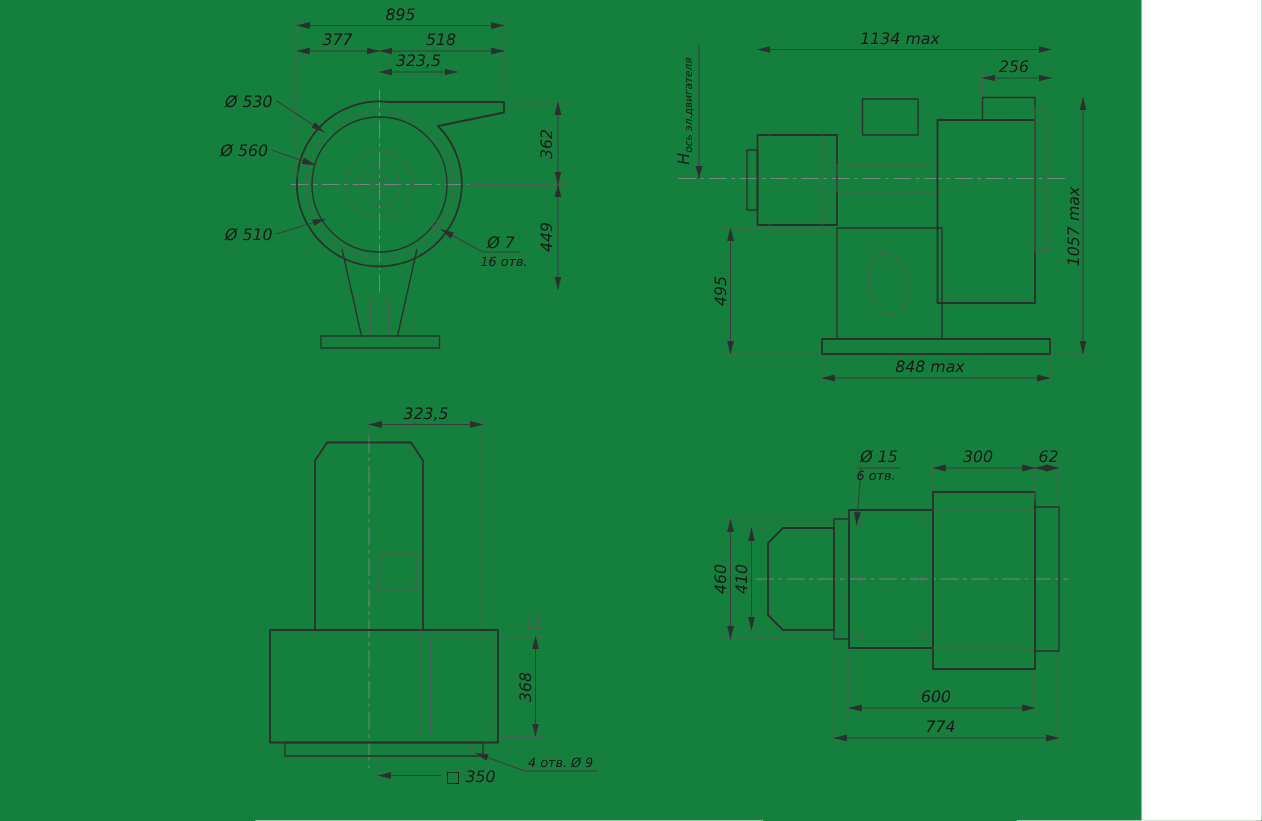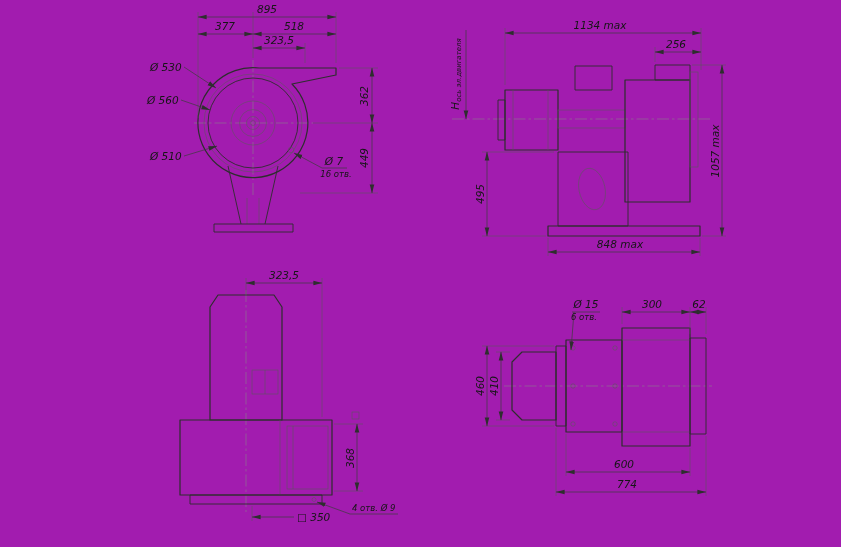--- a/index.html
+++ b/index.html
@@ -1,16 +1,16 @@
 <!DOCTYPE html>
 <html><head>
 <meta charset="utf-8">
 <style>
   html,body{margin:0;padding:0;background:#ffffff;}
-  .canvas{position:relative;width:841px;height:547px;background:#a21caf;overflow:hidden;}
+  .canvas{position:relative;width:761px;height:547px;background:#15803d;overflow:hidden;}
   svg{display:block;}
   .ol{fill:none;stroke:#2e2e2e;stroke-width:1.2;stroke-linejoin:round;}
   .ol2{fill:none;stroke:#2e2e2e;stroke-width:0.9;stroke-linejoin:round;}
   .tn{fill:none;stroke:#5a5a5a;stroke-width:0.55;}
   .dm{fill:none;stroke:#3c3c3c;stroke-width:0.7;}
   .ex{fill:none;stroke:#5a5a5a;stroke-width:0.55;}
   .cl{fill:none;stroke:#8a8a8a;stroke-width:0.55;stroke-dasharray:12 3 2.5 3;}
   .dt{font:italic 10.5px "DejaVu Sans",sans-serif;fill:#161616;}
   .ds{font:italic 8.5px "DejaVu Sans",sans-serif;fill:#161616;}
   .tm{text-anchor:middle;}

